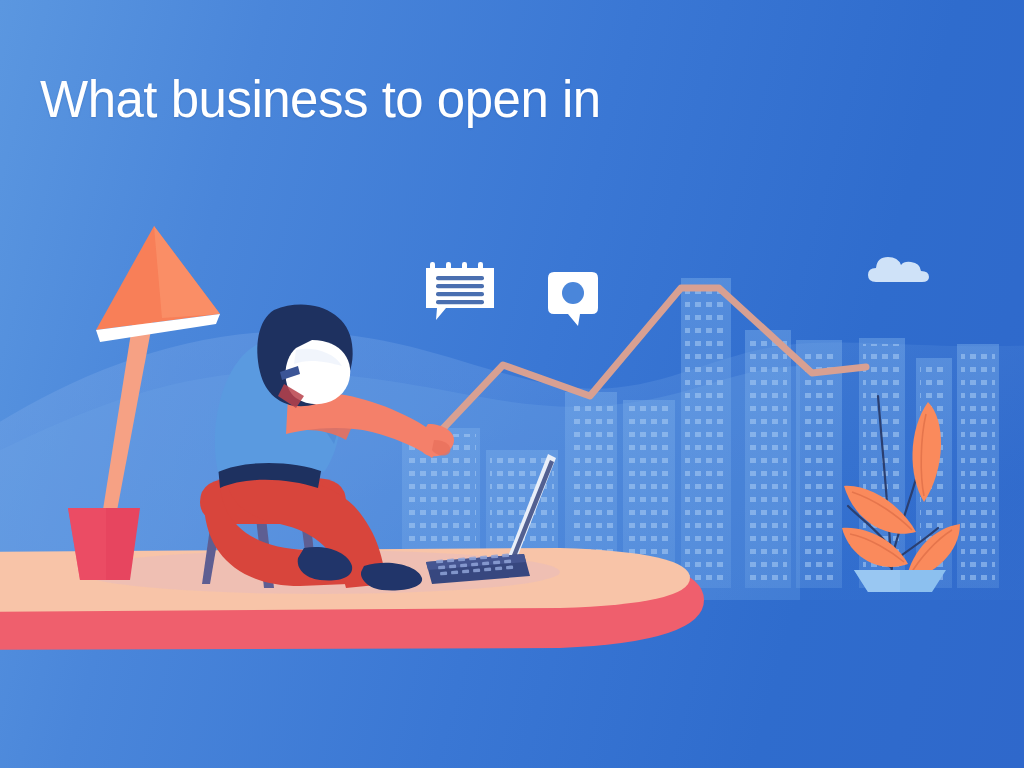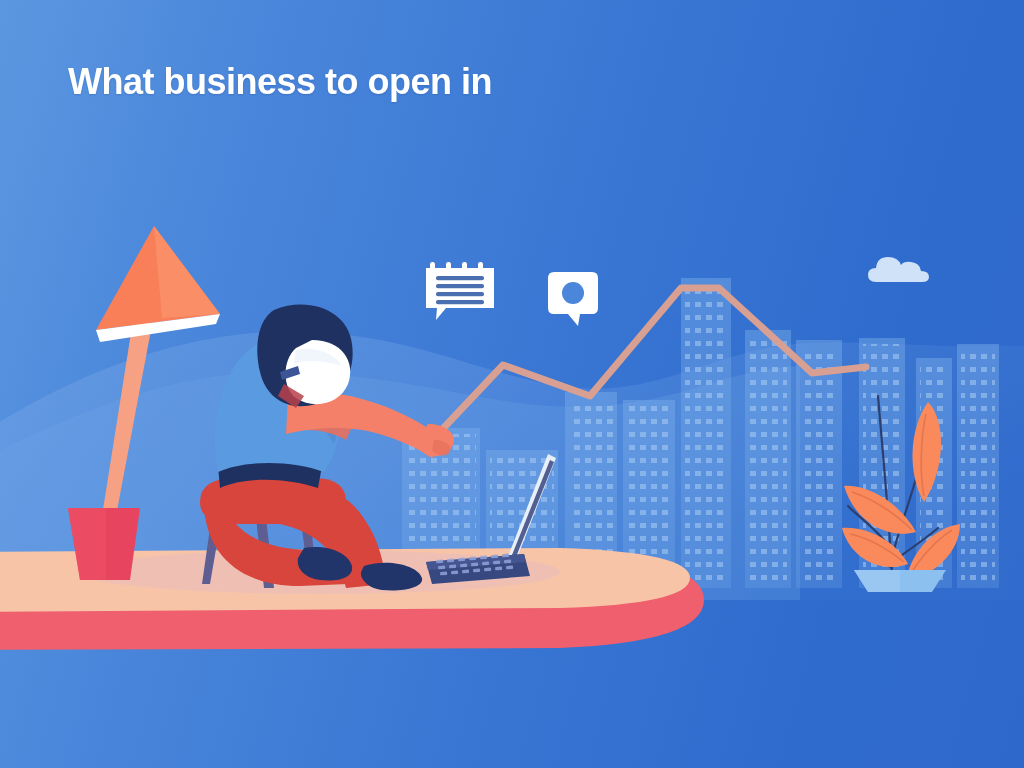--- a/index.html
+++ b/index.html
@@ -17,26 +17,26 @@
     height: 768px;
     overflow: hidden;
     background: linear-gradient(105deg, #5b97e0 0%, #4a86da 22%, #3a77d4 52%, #2f6ccd 78%, #2f68cb 100%);
   }
   #stage > * { position: absolute; }
 
   .layer { position: absolute; top: 0; left: 0; width: 1024px; height: 768px; }
 
   
   #page-title {
-    left: 68px;
+    left: 40px;
     top: 38px;
     width: 900px;
     color: #ffffff;
-    font-size: 36px;
-    font-weight: bold;
+    font-size: 51px;
+    font-weight: normal;
     letter-spacing: -0.5px;
     line-height: 1.1;
     white-space: nowrap;
     text-shadow: 0 1px 2px rgba(20,60,130,0.22);
   }
 
   
   svg { display: block; overflow: visible; }
 </style>
 </head>

